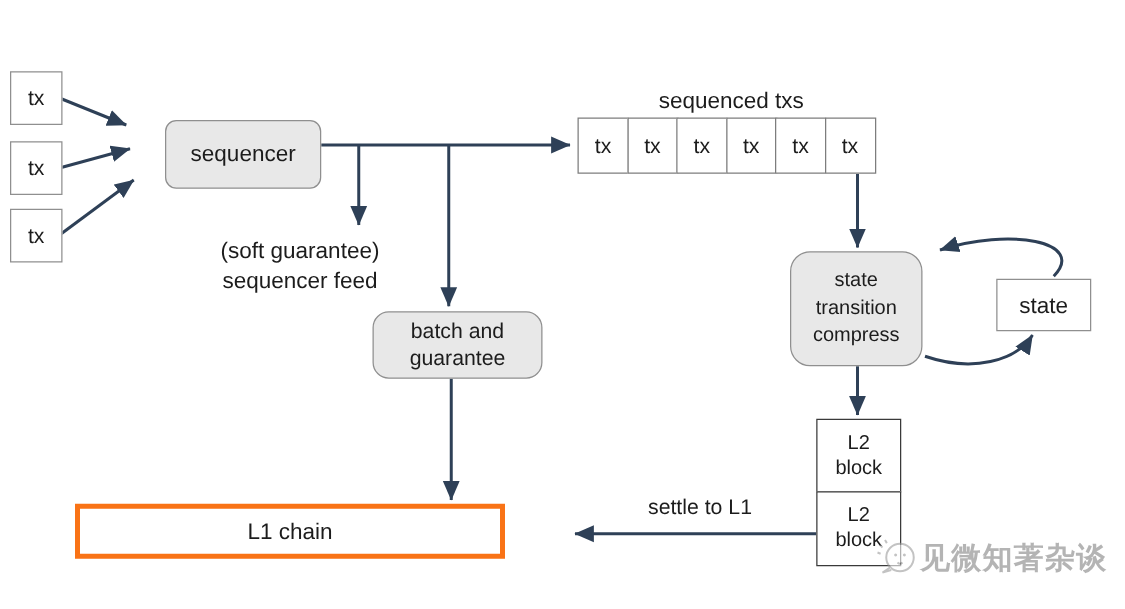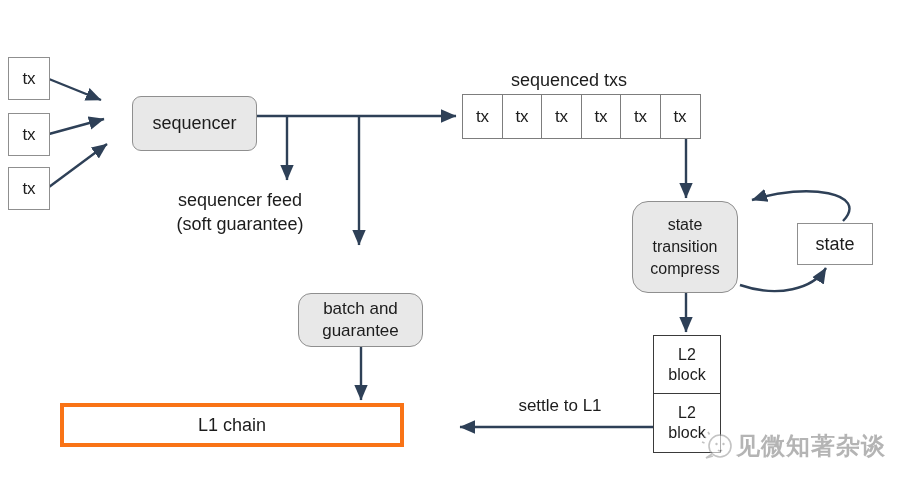--- a/index.html
+++ b/index.html
@@ -23,21 +23,21 @@
     text-align:center;background:#ffffff;border:1.5px solid var(--box_border_gray);
   }
   .txbox{width:42px;height:43px;font-size:17px;}
   .graybox{background:var(--box_fill_gray);border:1.5px solid var(--box_border_gray);}
   .seq{left:132px;top:96px;width:125px;height:55px;border-radius:9px;font-size:18px;}
   .rowcell{width:41px;height:45px;font-size:17px;margin-left:-1.5px;border:1.5px solid #7d7d7d;background:#fff;
     display:flex;align-items:center;justify-content:center;}
   .rowwrap{left:462px;top:94px;display:flex;}
   .rowwrap .rowcell:first-child{margin-left:0;}
   .label{position:absolute;text-align:center;line-height:24px;font-size:18px;}
-  .batch{left:298px;top:249px;width:125px;height:54px;border-radius:13px;font-size:17px;line-height:22px;margin-top:44px;}
+  .batch{left:298px;top:249px;width:136px;height:54px;border-radius:13px;font-size:17px;line-height:22px;}
   .stf{left:632px;top:201px;width:106px;height:92px;border-radius:16px;font-size:16px;line-height:22px;}
   .state{left:797px;top:223px;width:76px;height:42px;font-size:18px;}
   .l2{left:653px;width:68px;border:1.5px solid var(--box_border_dark);font-size:16px;line-height:20px;}
   .l2a{top:335px;height:59px;}
   .l2b{top:392.5px;height:60px;margin-top:0;}
   .l1{left:60px;top:403px;width:344px;height:44px;border:4px solid #f97316;font-size:18px;}
   .watermark{
     position:absolute;left:736px;top:430px;font-size:24px;font-weight:600;
     color:var(--watermark);opacity:.78;letter-spacing:1px;white-space:nowrap;
   }
@@ -77,21 +77,21 @@
       <span>tx</span>
     </div>
   <div class="box txbox abs" style="left:8px;top:167px">
       <span>tx</span>
     </div>
 
   <div class="box graybox seq">
     <span>sequencer</span>
   </div>
 
-  <div class="label" style="left:446px;top:68px;width:246px;font-size:18px;text-align:center;">sequenced txs</div>
+  <div class="label" style="left:462px;top:68px;width:246px;font-size:18px;text-align:center;">sequenced txs</div>
 
   <div class="abs rowwrap">
     <div class="rowcell">
         <span>tx</span>
       </div>
     <div class="rowcell">
         <span>tx</span>
       </div>
     <div class="rowcell">
         <span>tx</span>
@@ -101,22 +101,22 @@
       </div>
     <div class="rowcell">
         <span>tx</span>
       </div>
     <div class="rowcell">
         <span>tx</span>
       </div>
   </div>
 
   <div class="label" style="left:150px;top:188px;width:180px;font-size:18px;">
+    <div>(soft guarantee)</div>
     <div>sequencer feed</div>
-    <div>(soft guarantee)</div>
   </div>
 
   <div class="box graybox batch">
     <div>
       <div>batch and</div>
       <div>guarantee</div>
     </div>
   </div>
 
   <div class="box graybox stf">

